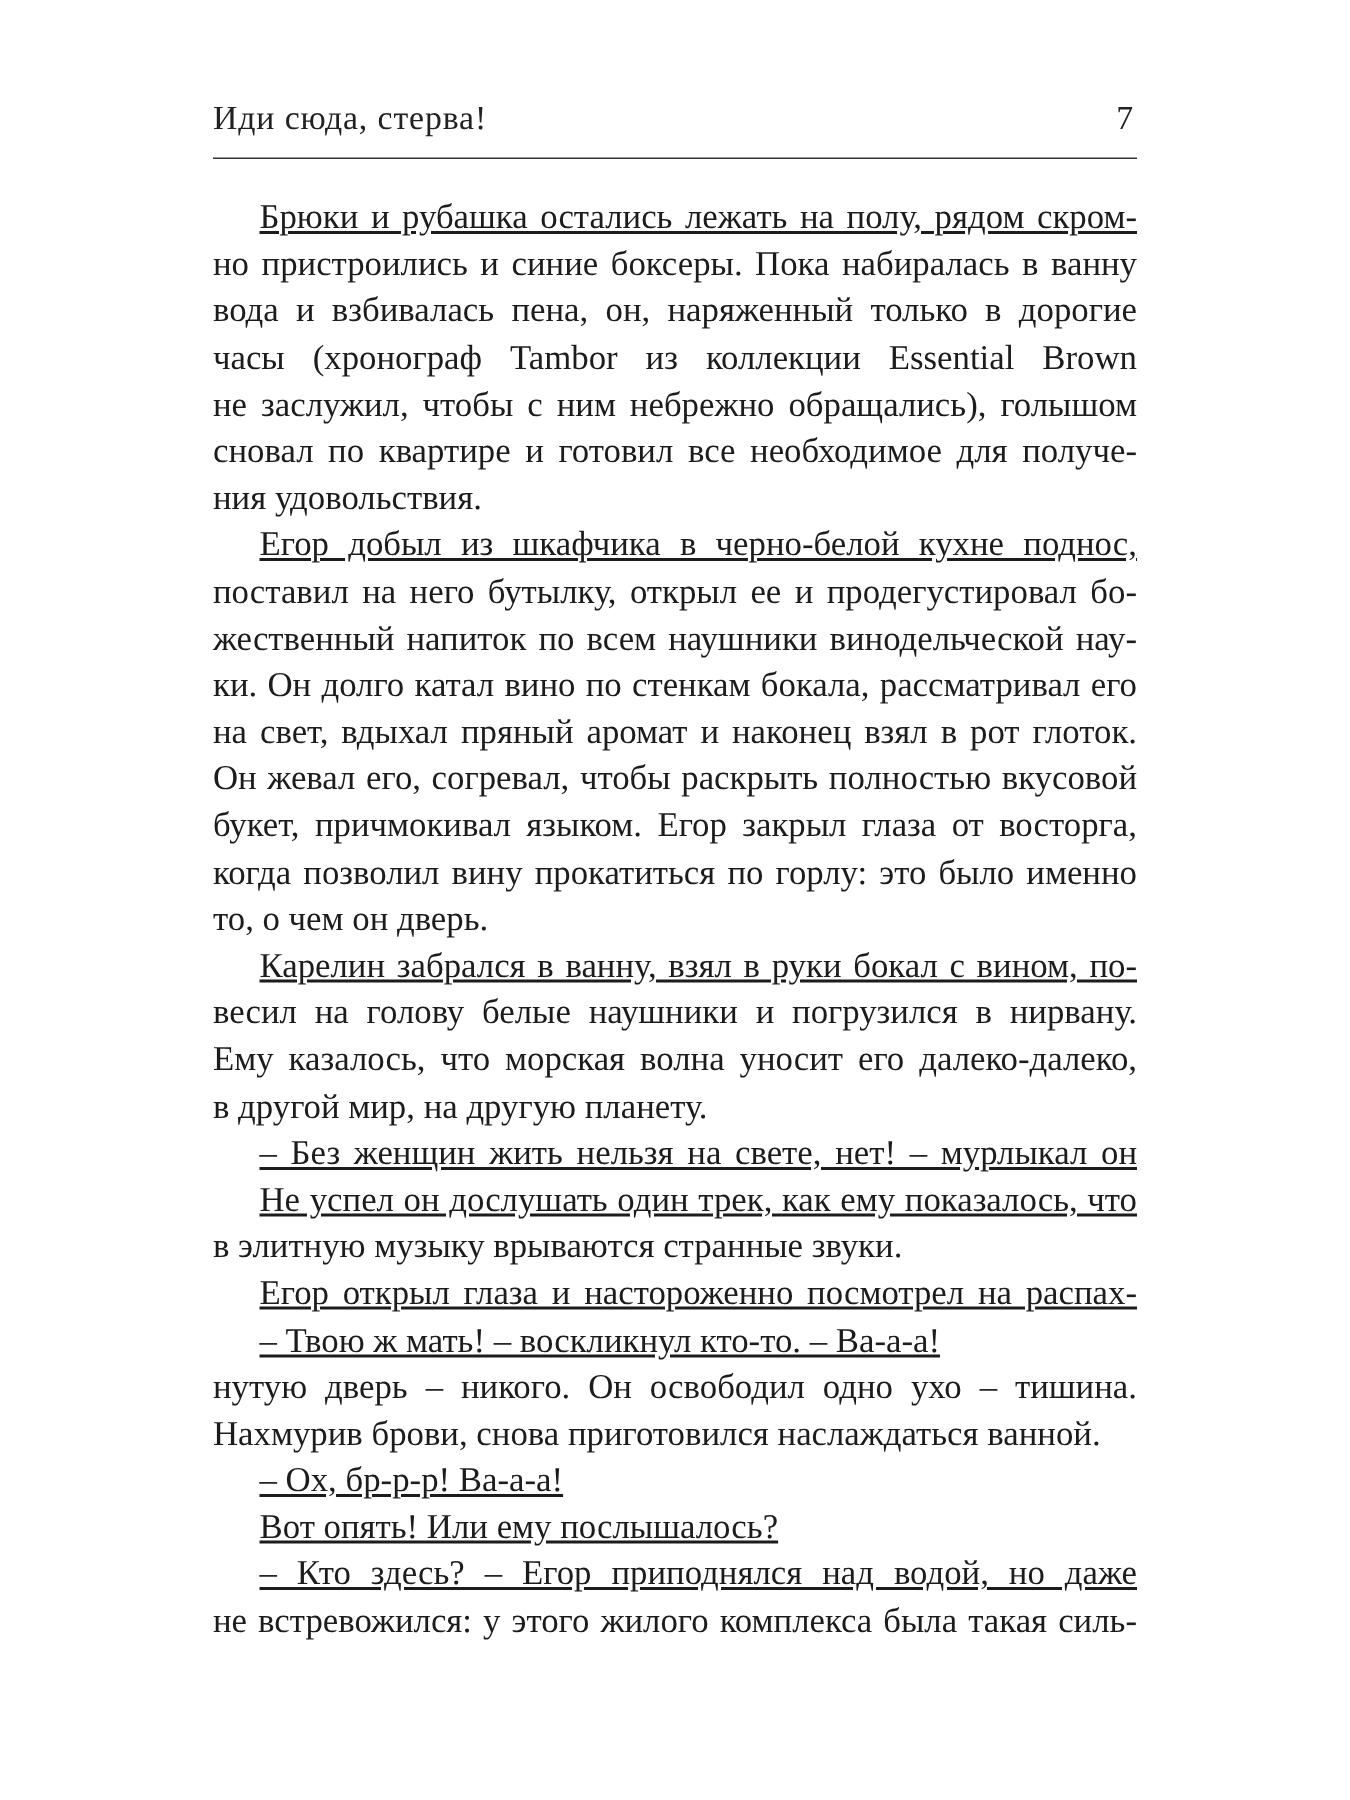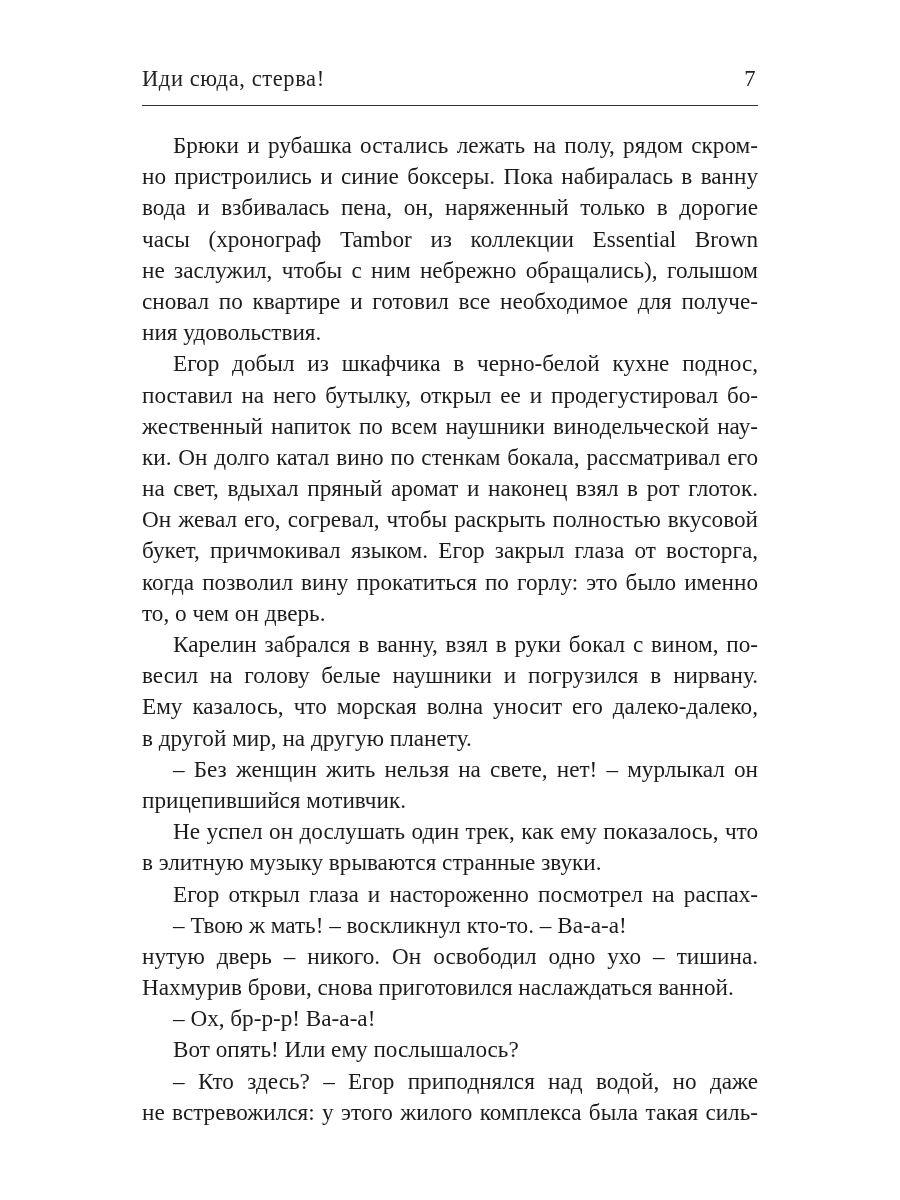--- a/index.html
+++ b/index.html
@@ -21,21 +21,21 @@
   }
   .body-text {
     position: absolute; left: 142px; top: 130px; width: 616px;
     font-size: 23.2px; line-height: 31.2px; color: #1c1c1c;
   }
   .line {
     display: block; white-space: nowrap; height: 31.2px;
     text-align: justify; text-align-last: justify;
   }
   .line.last { text-align-last: left; }
-  .line.indent { padding-left: 31px; }
+  .line.indent { padding-left: 31px; text-decoration: underline; }
 </style>
 </head>
 <body>
 
 <div class="page">
   <div class="running-head">
     <span class="title">Иди сюда, стерва!</span>
     <span class="page-number">7</span>
   </div>
   <div class="rule"></div>
@@ -55,21 +55,20 @@
     <span class="line">на свет, вдыхал пряный аромат и наконец взял в рот глоток.</span>
     <span class="line">Он жевал его, согревал, чтобы раскрыть полностью вкусовой</span>
     <span class="line">букет, причмокивал языком. Егор закрыл глаза от восторга,</span>
     <span class="line">когда позволил вину прокатиться по горлу: это было именно</span>
     <span class="line last">то, о чем он дверь.</span>
     <span class="line indent">Карелин забрался в ванну, взял в руки бокал с вином, по-</span>
     <span class="line">весил на голову белые наушники и погрузился в нирвану.</span>
     <span class="line">Ему казалось, что морская волна уносит его далеко-далеко,</span>
     <span class="line last">в другой мир, на другую планету.</span>
     <span class="line indent">– Без женщин жить нельзя на свете, нет! – мурлыкал он</span>
-    <span class="line last">прицепившийся мотивчик.</span>
     <span class="line indent">Не успел он дослушать один трек, как ему показалось, что</span>
     <span class="line last">в элитную музыку врываются странные звуки.</span>
     <span class="line indent">Егор открыл глаза и настороженно посмотрел на распах-</span>
     <span class="line indent last">– Твою ж мать! – воскликнул кто-то. – Ва-а-а!</span>
     <span class="line">нутую дверь – никого. Он освободил одно ухо – тишина.</span>
     <span class="line last">Нахмурив брови, снова приготовился наслаждаться ванной.</span>
     <span class="line indent last">– Ох, бр-р-р! Ва-а-а!</span>
     <span class="line indent last">Вот опять! Или ему послышалось?</span>
     <span class="line indent">– Кто здесь? – Егор приподнялся над водой, но даже</span>
     <span class="line">не встревожился: у этого жилого комплекса была такая силь-</span>

